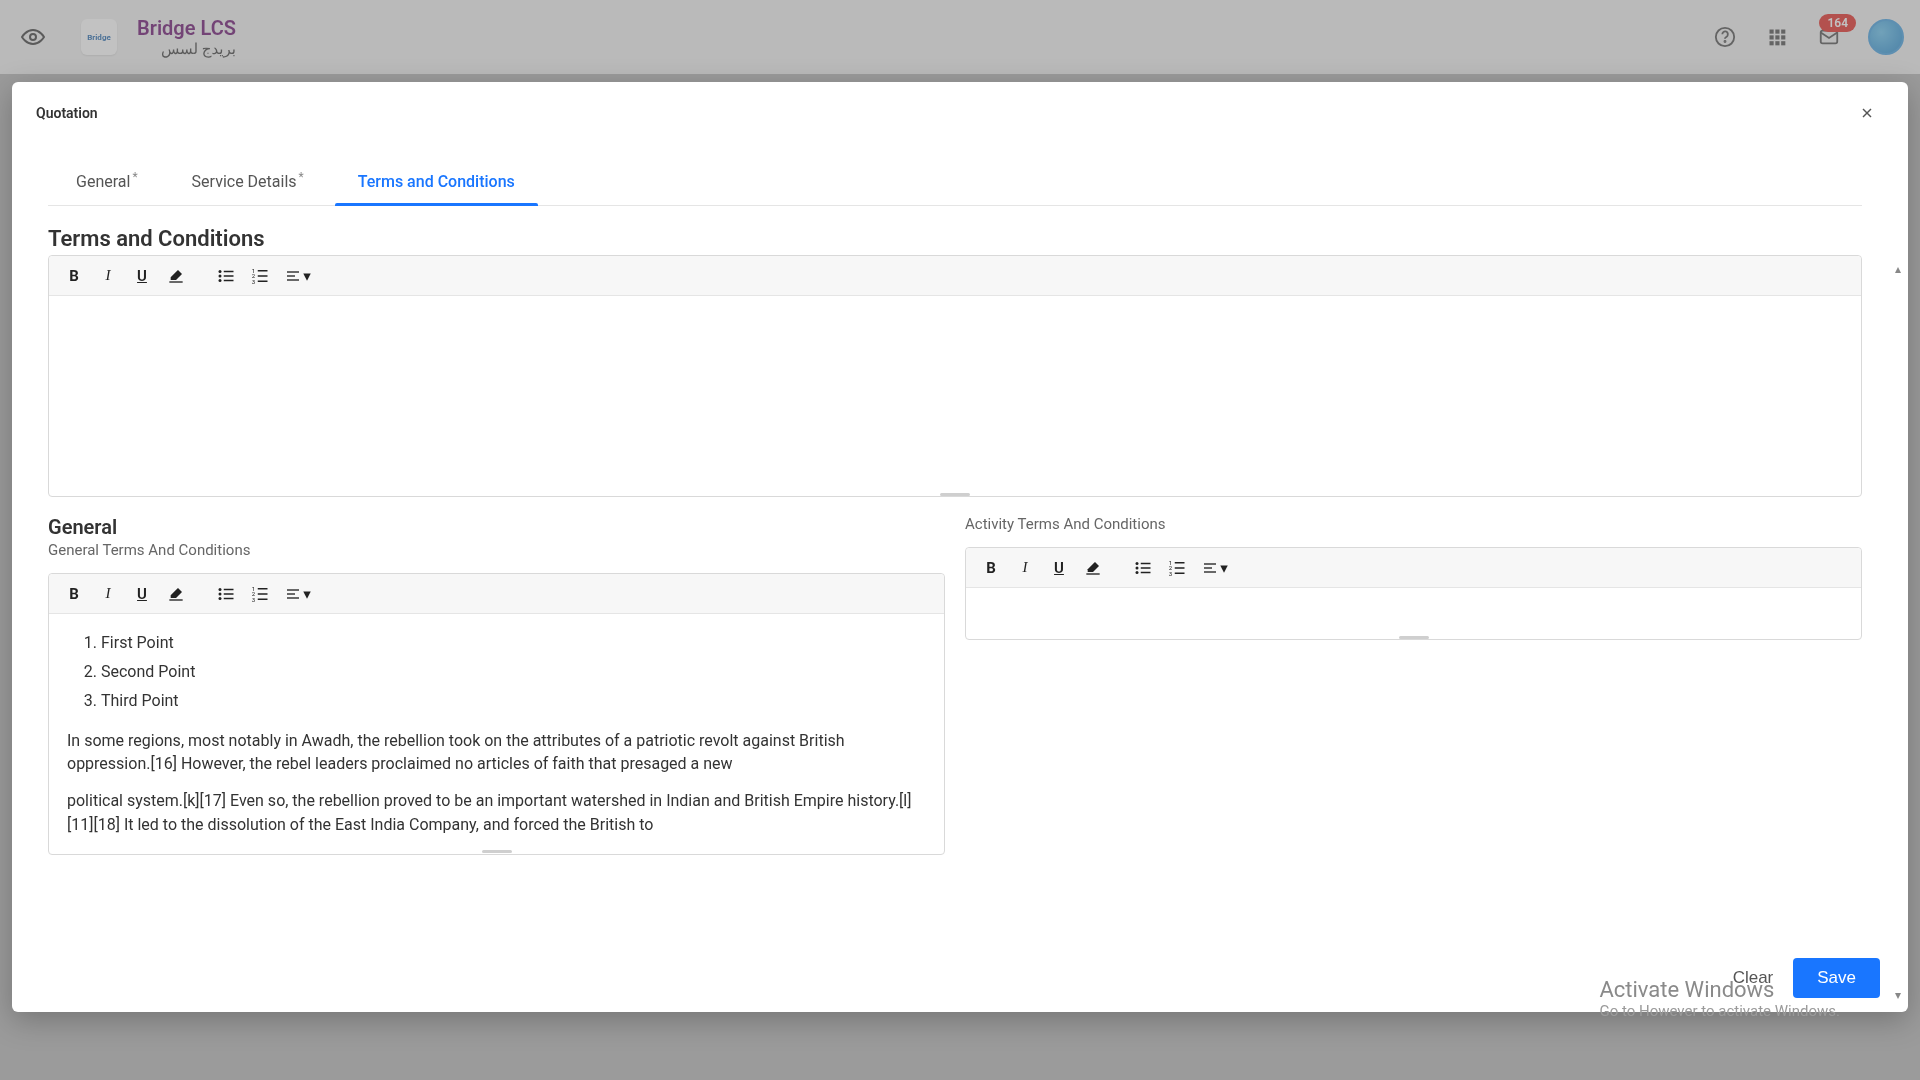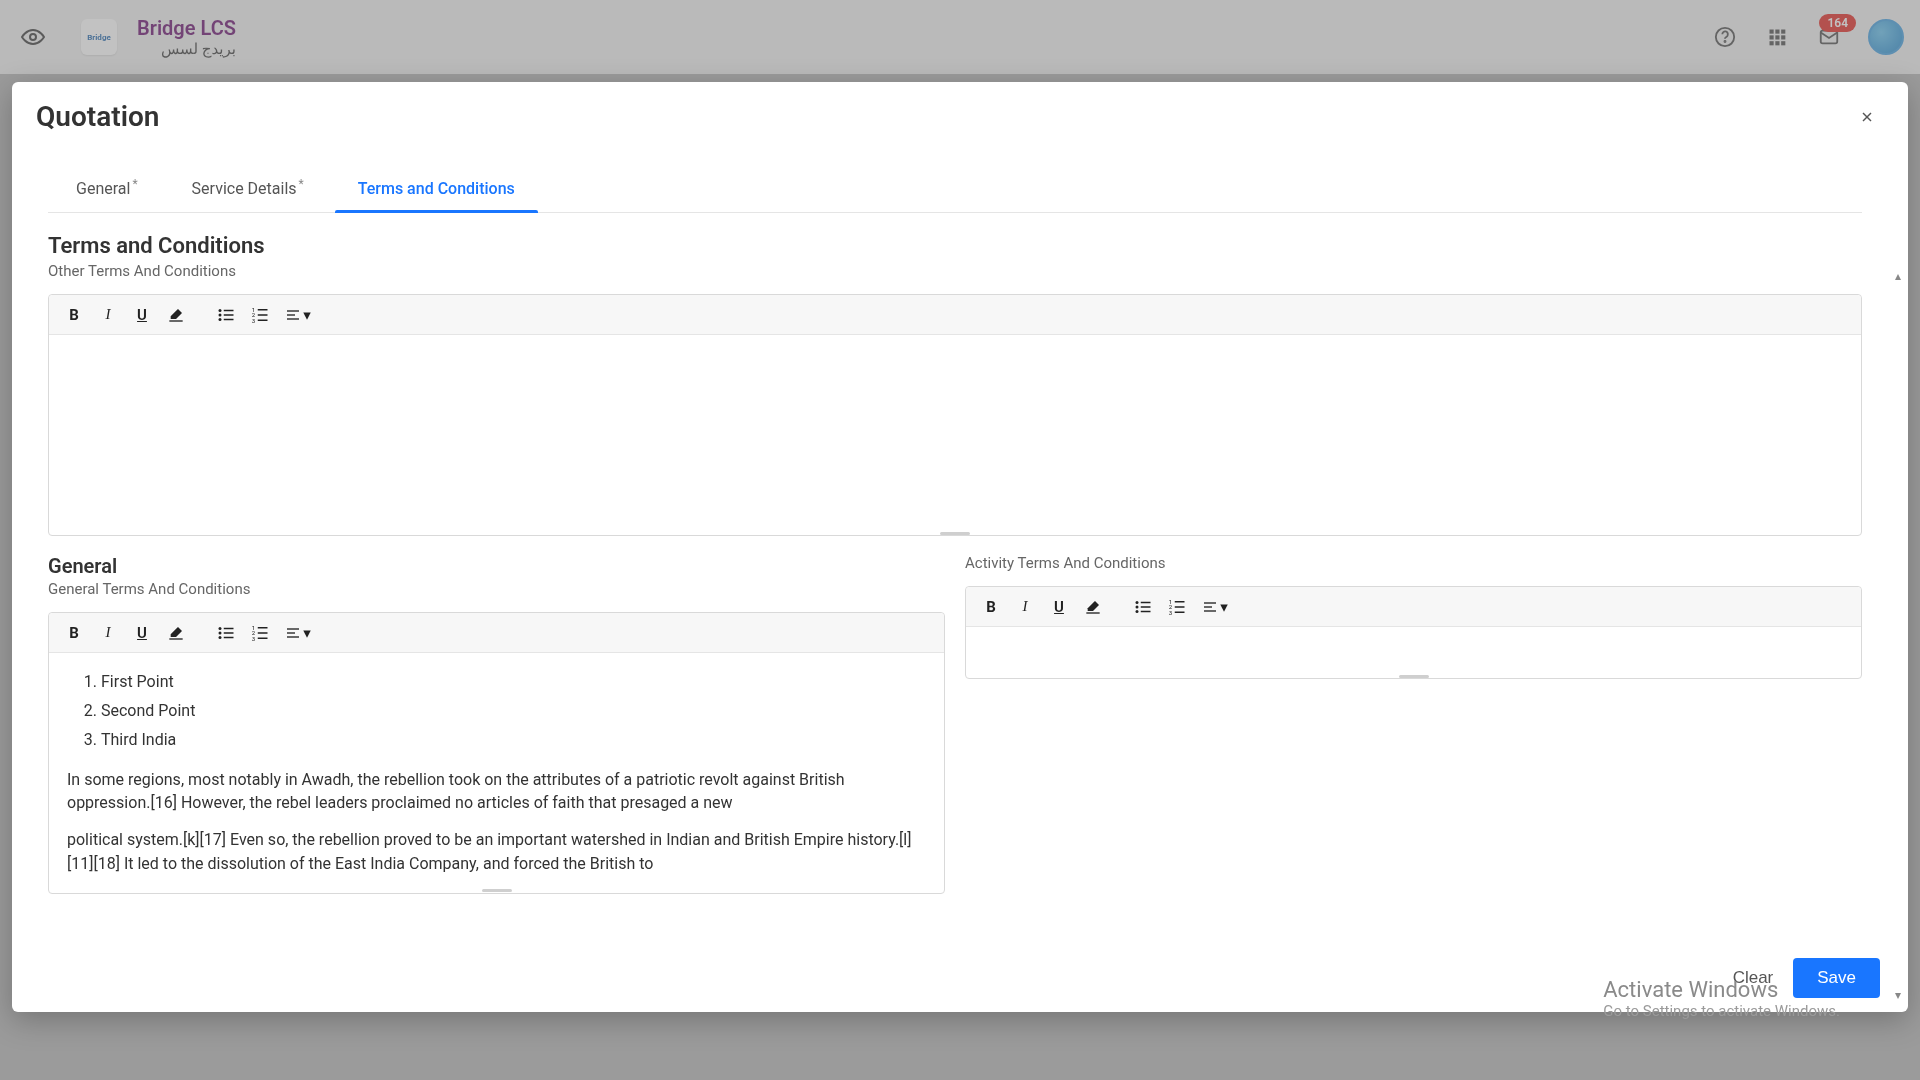--- a/index.html
+++ b/index.html
@@ -19,21 +19,21 @@
   .top-ico { width:26px; height:26px; display:flex; align-items:center; justify-content:center; color:#555; position:relative; }
   .badge { position:absolute; top:-10px; right:-14px; background:#e3322c; color:#fff; font-size:12px; font-weight:600; border-radius:12px; padding:2px 8px; }
   .avatar { width:36px; height:36px; border-radius:50%; background: radial-gradient(circle at 35% 35%, #6cc4ef, #2a8ccf); border:2px solid #4aa3e0; }
 
   
   .dim { position:absolute; inset:0; background:rgba(120,120,120,0.45); }
 
   
   .modal { position:absolute; left:12px; right:12px; top:82px; bottom:68px; background:#fff; border-radius:6px; box-shadow:0 8px 30px rgba(0,0,0,0.25); display:flex; flex-direction:column; }
   .modal-header { display:flex; align-items:center; justify-content:space-between; padding:18px 28px 10px 24px; }
-  .modal-title { font-size:28px; font-weight:600; color:#333; }
+  .modal-title { font-size:14px; font-weight:600; color:#333; }
   .close-btn { width:26px; height:26px; display:flex; align-items:center; justify-content:center; color:#555; cursor:pointer; font-size:18px;}
   .modal-body { flex:1; position:relative; overflow:hidden; padding:0 6px 0 6px; }
   .body-scroll { position:absolute; top:0; left:16px; right:16px; bottom:0; overflow-y:auto; padding-right:10px; }
 
   
   .tabs { display:flex; border-bottom:1px solid #e5e5e5; margin:26px 20px 0 20px; }
   .tab { padding:10px 28px 14px 28px; font-size:16px; color:#555; position:relative; cursor:pointer; }
   .tab .star { font-size:12px; position:relative; top:-6px; left:2px; color:#888;}
   .tab.active { color:#1976ff; font-weight:500;}
   .tab.active::after { content:""; position:absolute; left:5px; right:5px; bottom:-1px; height:3px; background:#1976ff; border-radius:2px 2px 0 0;}
@@ -147,21 +147,20 @@
       </div>
     <div class="body-scroll">
 
       <div class="tabs">
         <div class="tab"><span>General</span><span class="star">*</span></div>
         <div class="tab"><span>Service Details</span><span class="star">*</span></div>
         <div class="tab active"><span>Terms and Conditions</span></div>
       </div>
 
       <div class="section-title">Terms and Conditions</div>
-      <div class="section-sub">Other Terms And Conditions</div>
 
       <div class="editor big">
         <div class="editor-toolbar">
           <div class="etbtn" style="font-weight:700">B</div>
           <div class="etbtn" style="font-style:italic;font-family:serif">I</div>
           <div class="etbtn" style="text-decoration:underline;font-weight:600">U</div>
           <div class="etbtn eraser">
               <svg viewBox="0 0 24 24" fill="currentColor">
                 <path d="M15 3l6 6-9 9H4v-4l9-9z"></path>
                 <rect x="2" y="20" width="20" height="2"></rect>
@@ -243,21 +242,21 @@
                     <rect x="3" y="11" width="12" height="2"></rect>
                     <rect x="3" y="17" width="18" height="2"></rect>
                   </svg>
                   <span class="caret">▾</span>
                 </div>
             </div>
             <div class="editor-content" contenteditable="true" style="">
               <ol>
                 <li>First Point</li>
                 <li>Second Point</li>
-                <li>Third India</li>
+                <li>Third Point</li>
               </ol>
               <p>In some regions, most notably in Awadh, the rebellion took on the attributes of a patriotic revolt against British oppression.[16] However, the rebel leaders proclaimed no articles of faith that presaged a new</p>
               <p>political system.[k][17] Even so, the rebellion proved to be an important watershed in Indian and British Empire history.[l][11][18] It led to the dissolution of the East India Company, and forced the British to</p>
             </div>
             <div class="resize-handle"></div>
           </div>
         </div>
 
         <div class="col">
           <div class="col-sub">Activity Terms And Conditions</div>
@@ -312,14 +311,14 @@
   </div>
 
   <div class="modal-footer">
     <button class="btn-clear">Clear</button>
     <button class="btn-save">Save</button>
   </div>
 </div>
 
 <div class="watermark">
   <div class="l1">Activate Windows</div>
-  <div class="l2">Go to Settings to activate Windows.</div>
+  <div class="l2">Go to However to activate Windows.</div>
 </div>
 
 </body></html>

